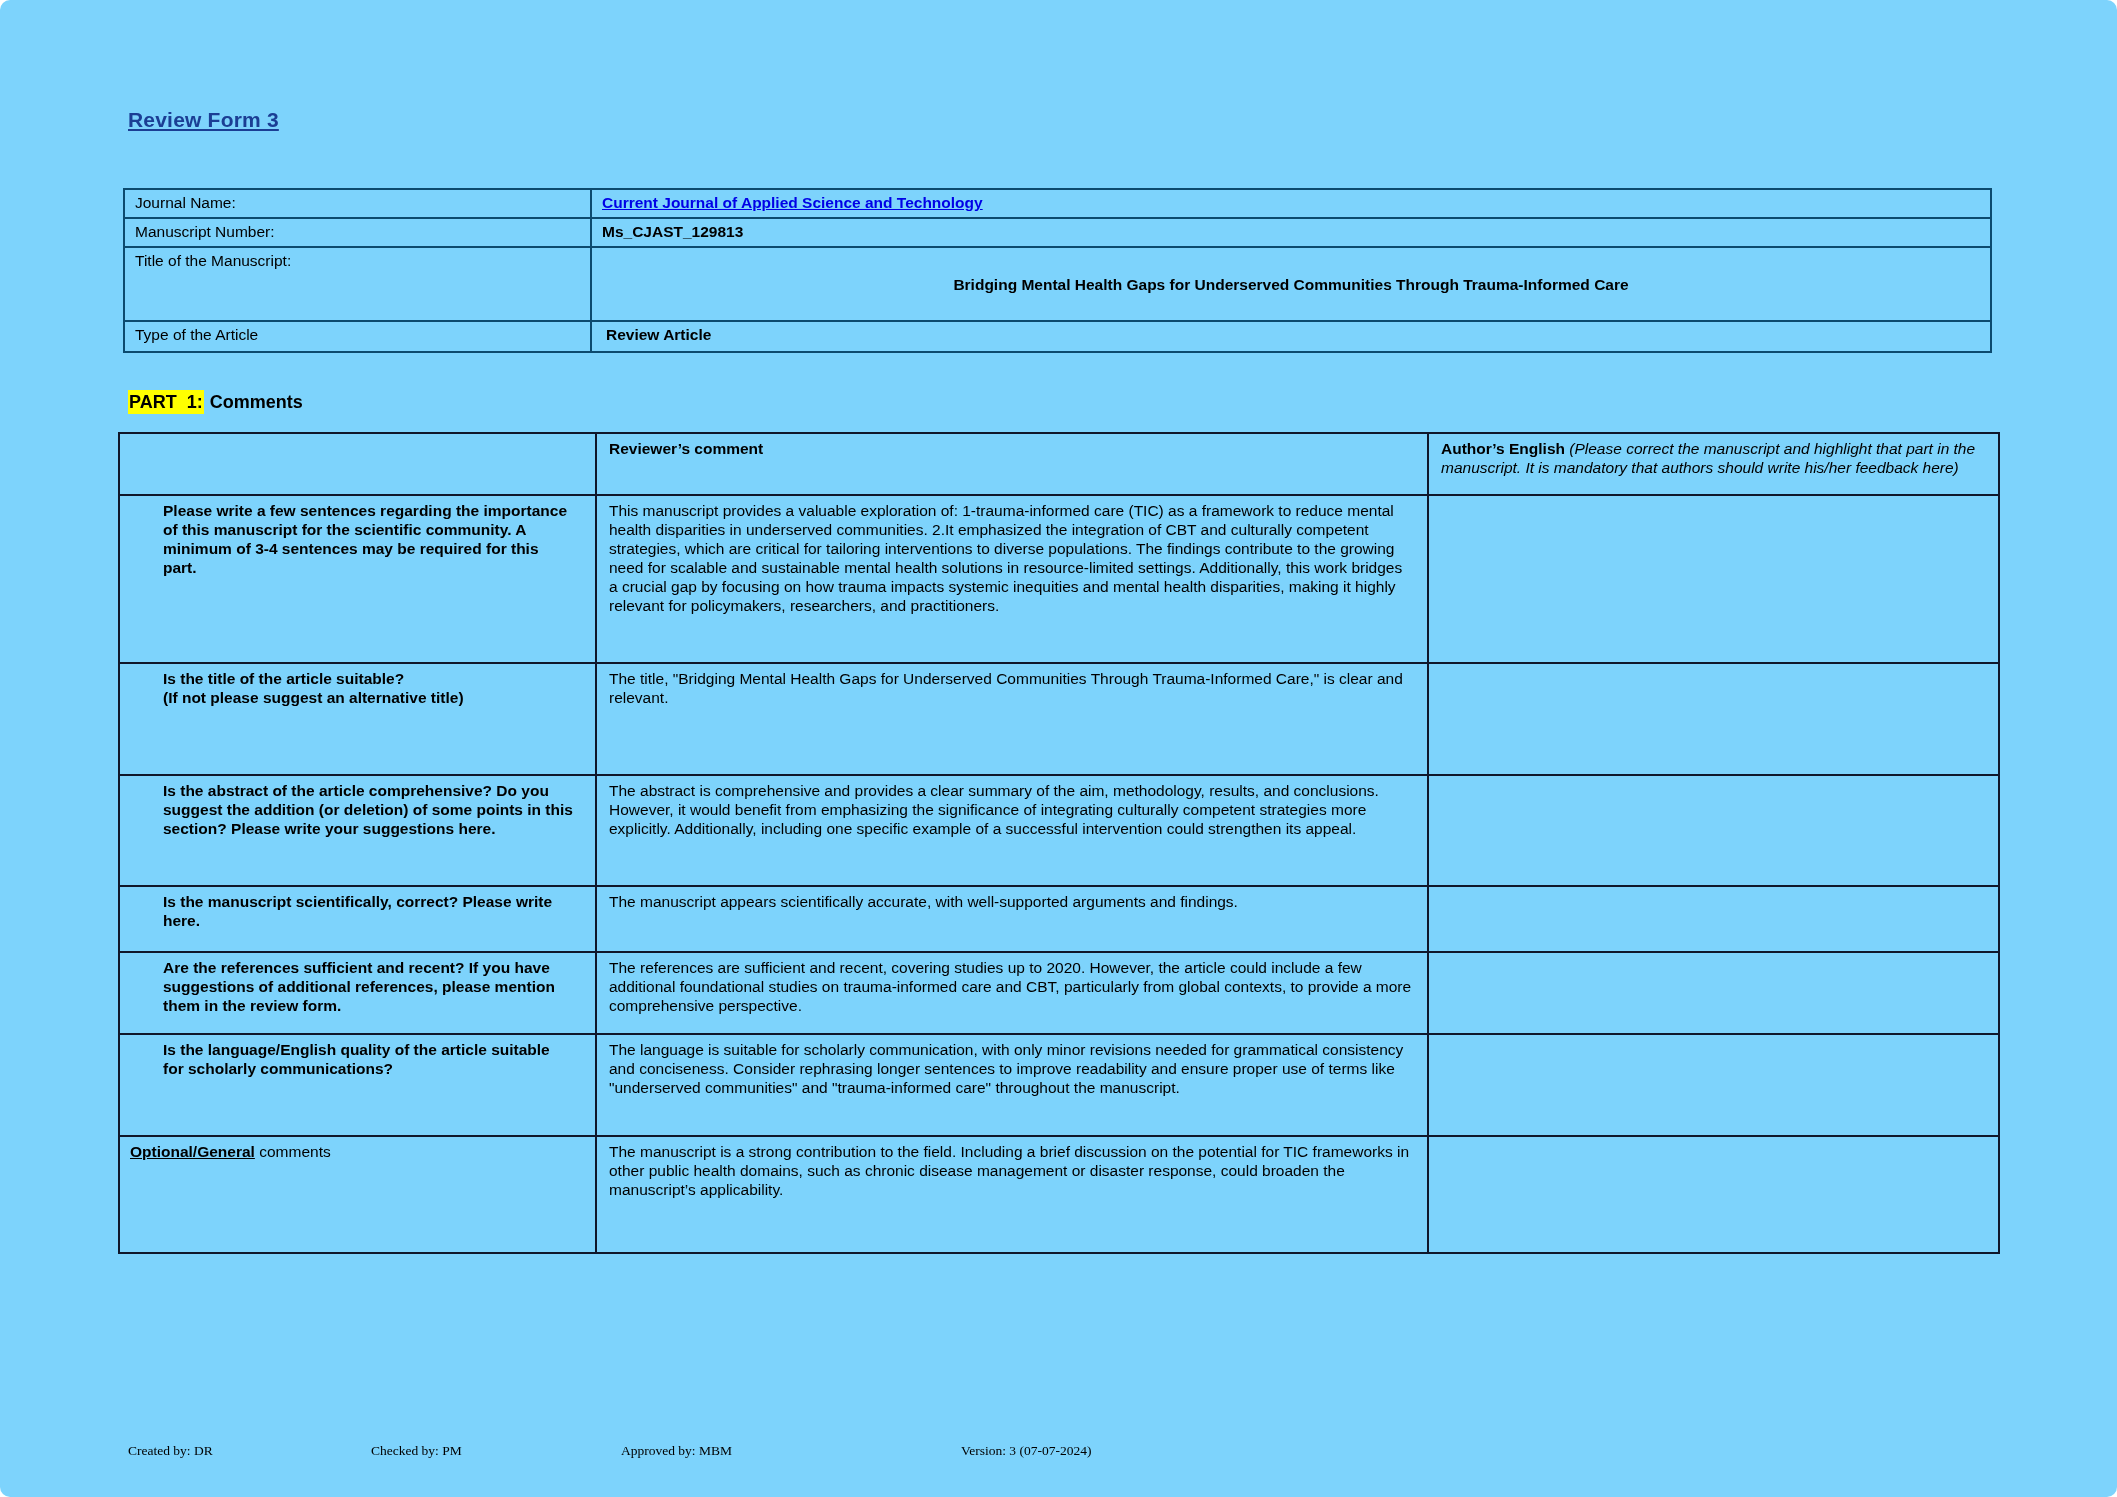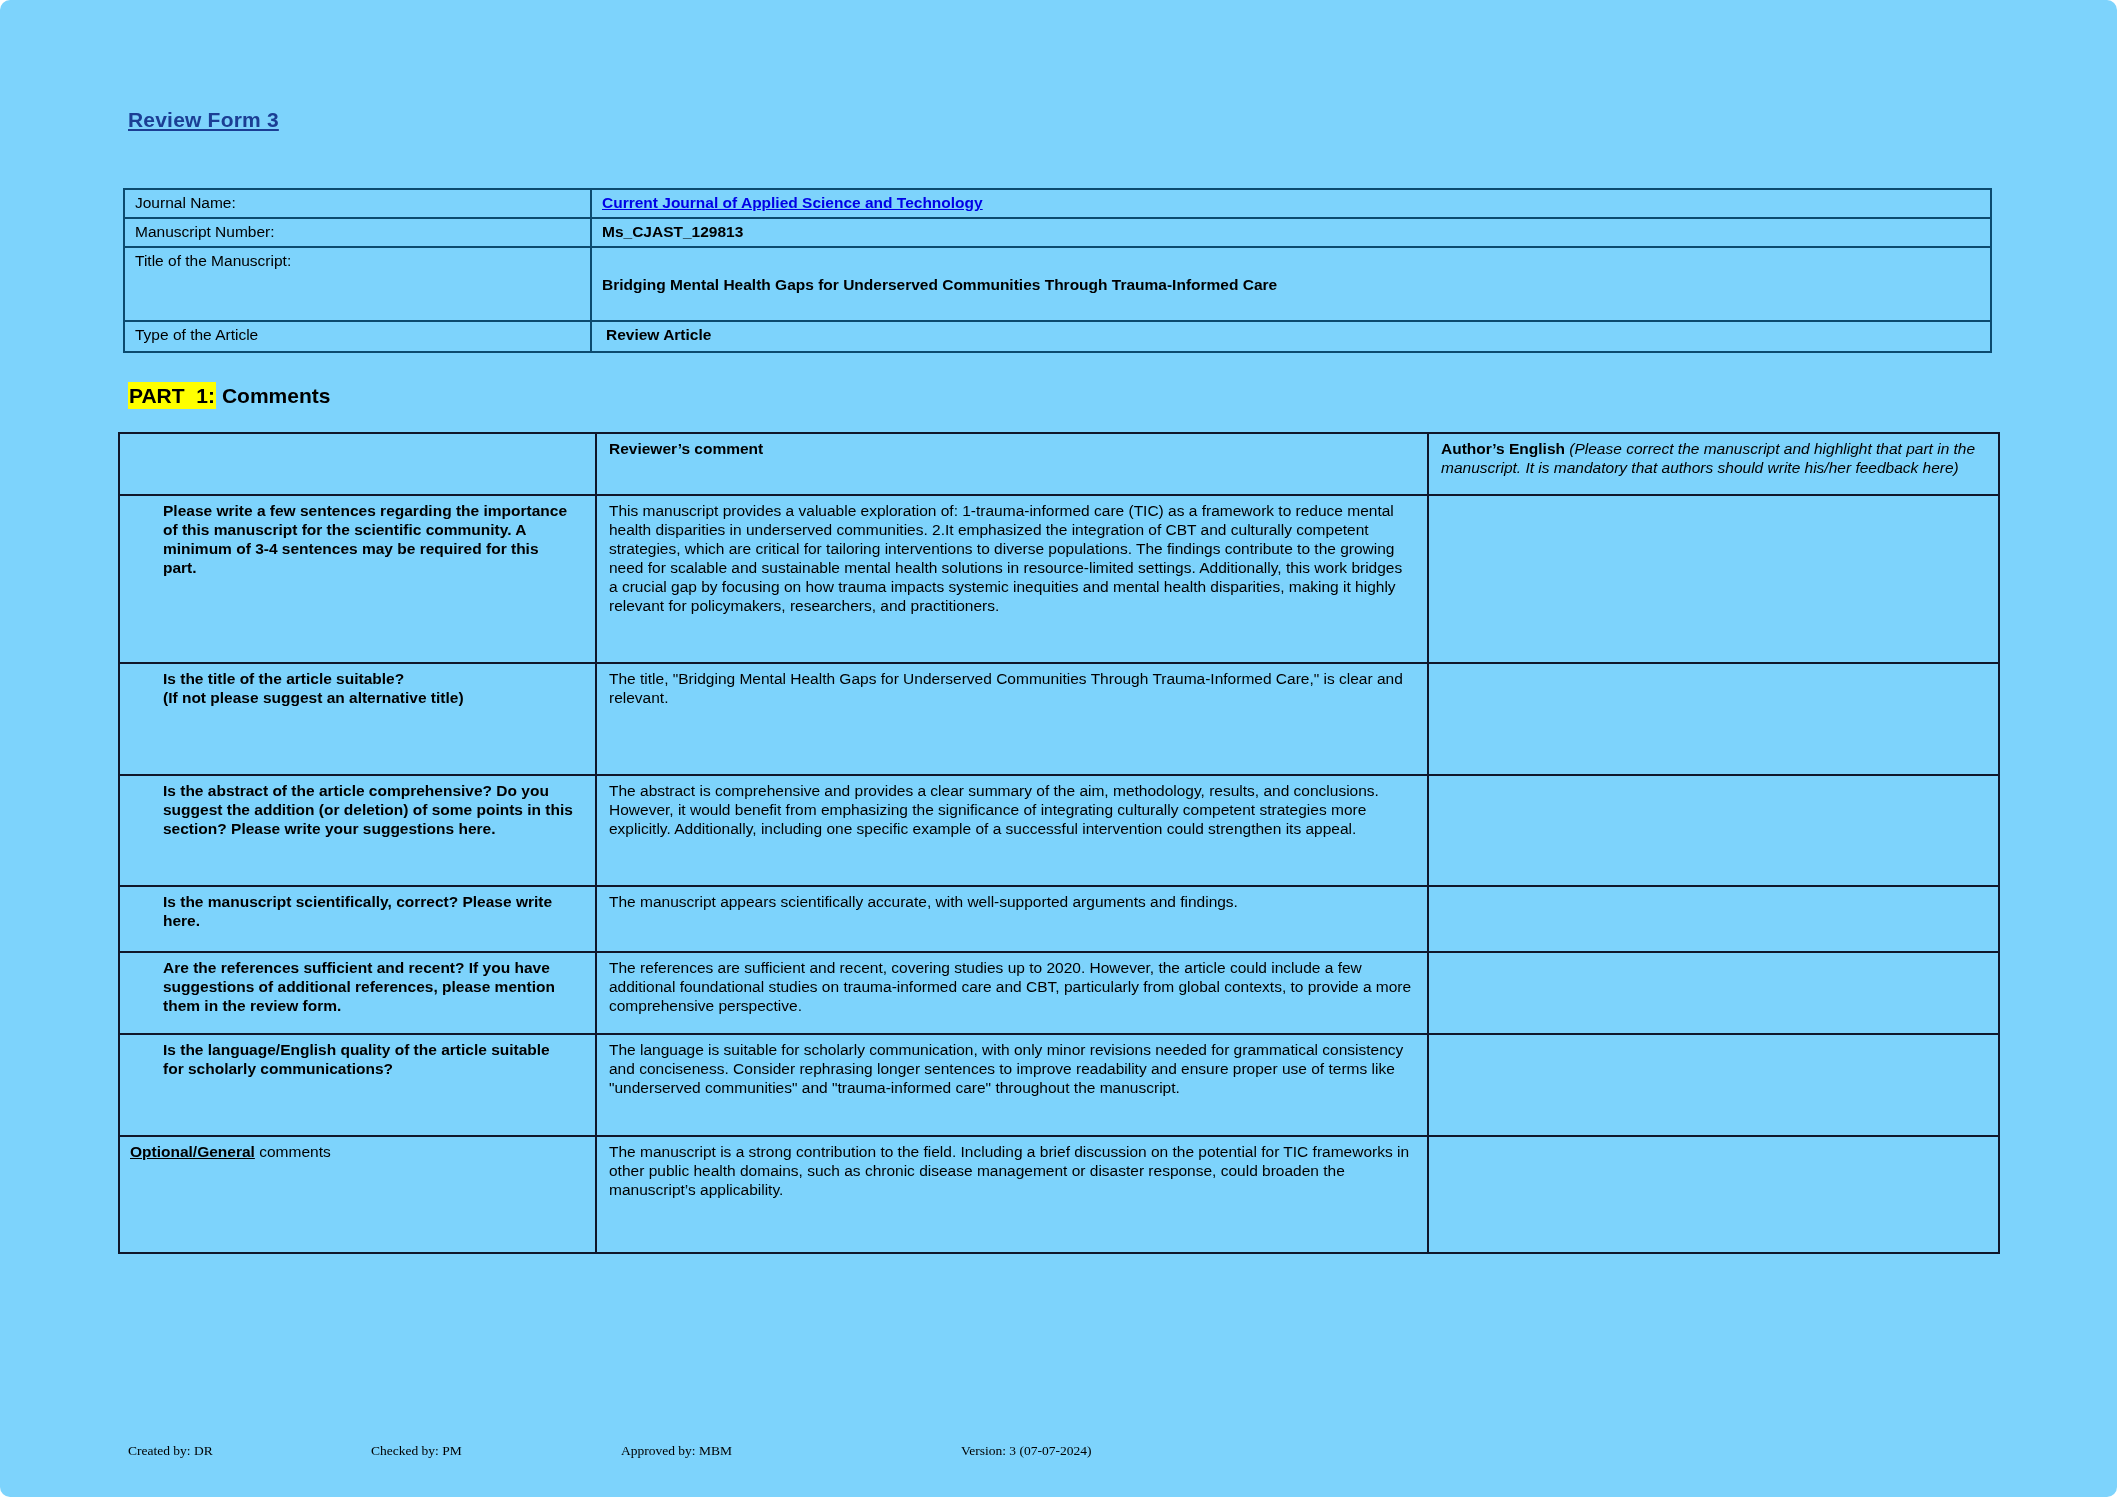--- a/index.html
+++ b/index.html
@@ -21,27 +21,27 @@
     position:absolute; left:123px; top:188px; width:1867px;
     font-size:15.5px; line-height:19px;
   }
   .info-table td { border:2px solid #0c4a6e; padding:3px 10px; vertical-align:top; }
   .info-table tr.ir0 { height:29px; }
   .info-table tr.ir1 { height:29px; }
   .info-table tr.ir2 { height:74px; }
   .info-table tr.ir3 { height:31px; }
   .info-table td.ilabel { font-weight:normal; }
   .info-table td.ivalue { font-weight:bold; }
-  .info-table tr.ir2 td.ivalue { vertical-align:middle; }
+  .info-table tr.ir2 td.ivalue { vertical-align:middle;text-align:center; }
   .info-table tr.ir3 td.ivalue { padding-left:14px; }
   .journal-link { color:#0000e6; text-decoration:underline; font-weight:bold; cursor:pointer; }
 
   
   .part-heading {
-    position:absolute; left:128px; top:384px; font-size:21px; font-weight:bold;
+    position:absolute; left:128px; top:392px; font-size:18px; font-weight:bold;
   }
   .part-highlight { background:#ffff00; white-space:pre; padding:2px 1px; }
   .part-rest { margin-left:6px; }
 
   
   .comments-table {
     position:absolute; left:118px; top:432px; width:1880px;
     font-size:15.5px; line-height:19px;
   }
   .comments-table td { border:2px solid #0f172a; vertical-align:top; padding:5px 12px; }

